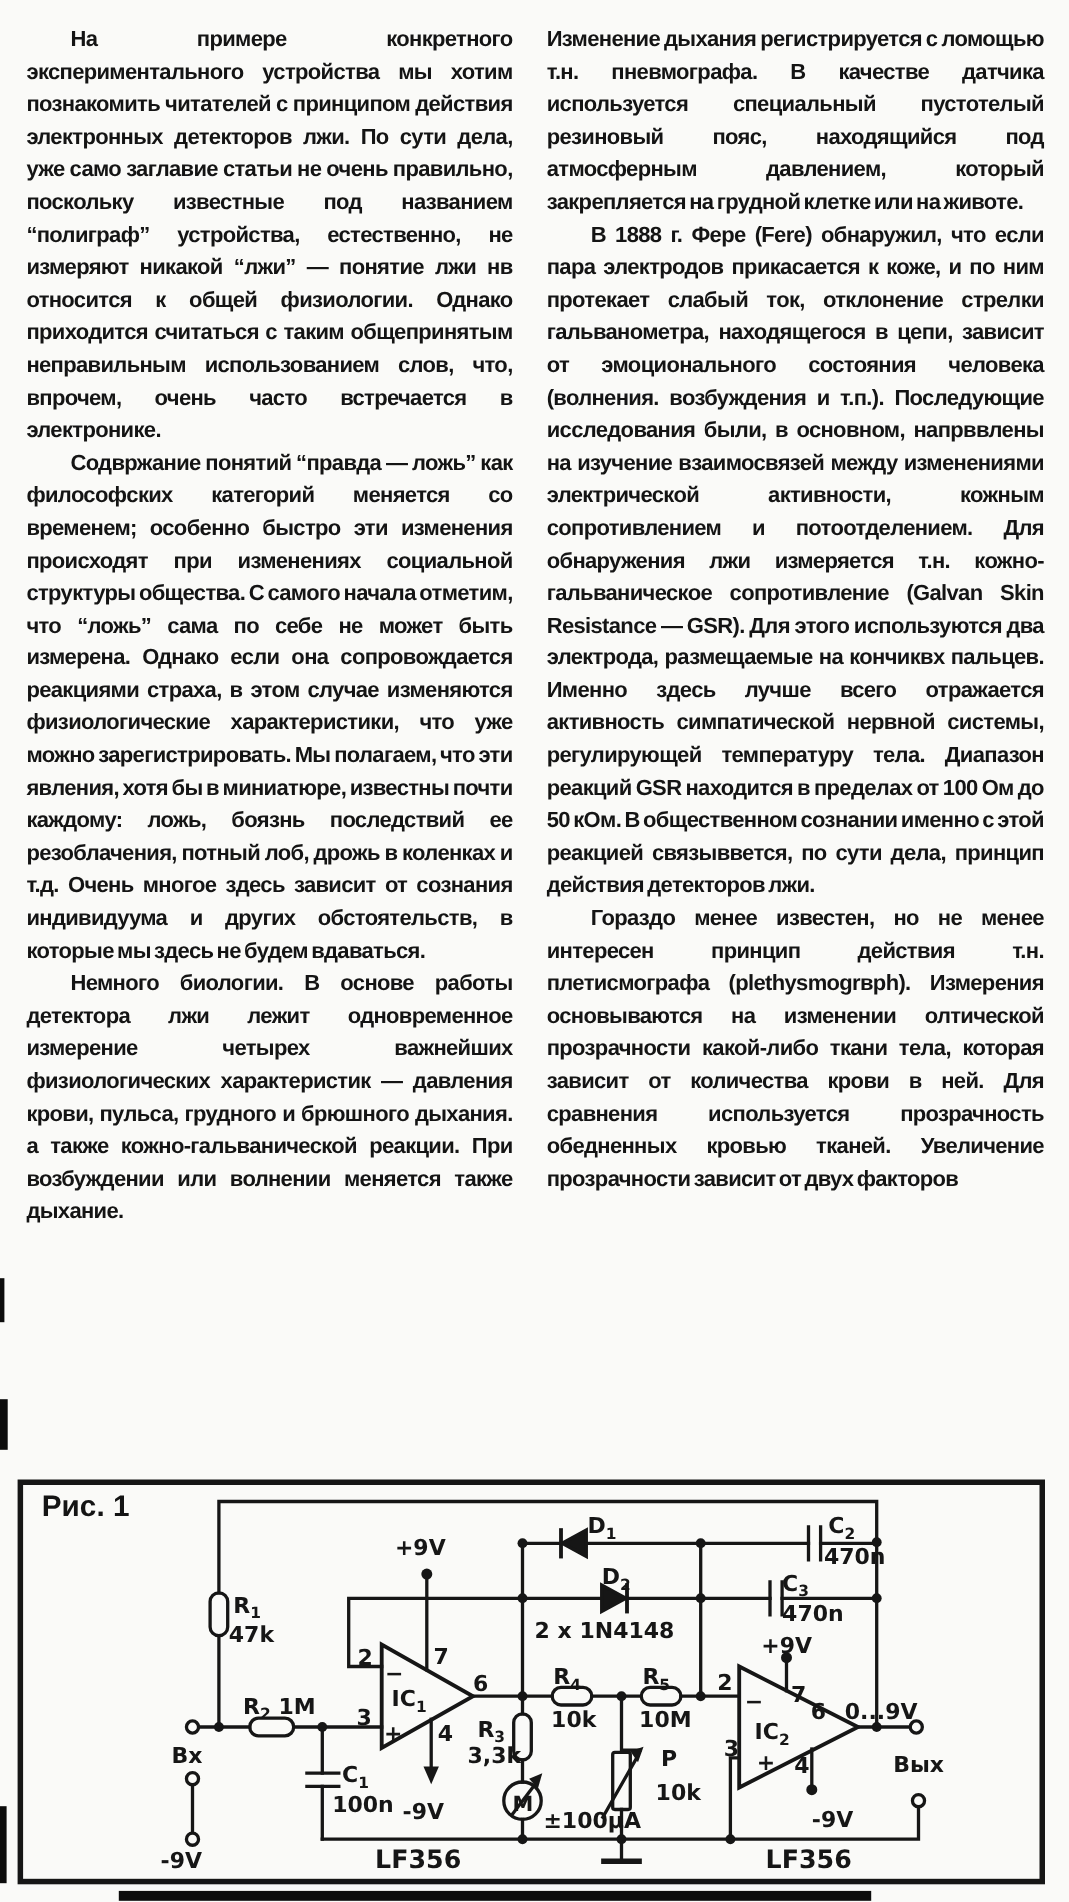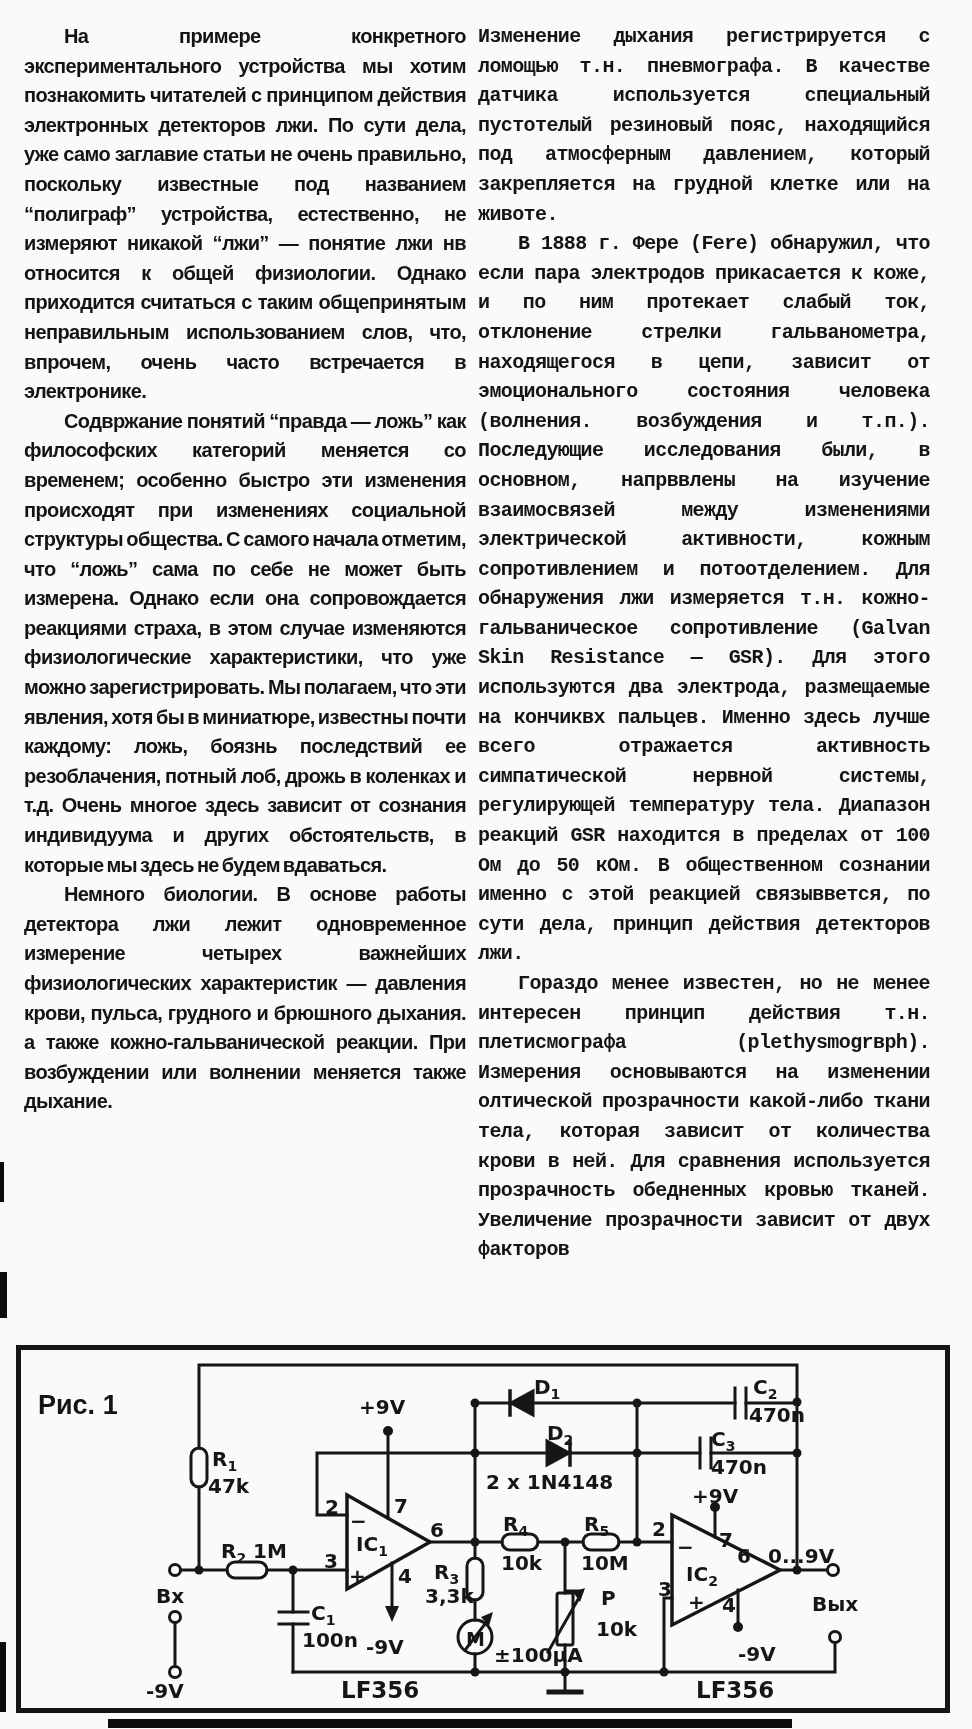--- a/index.html
+++ b/index.html
@@ -9,30 +9,30 @@
     font-family:"Liberation Sans",sans-serif;
     overflow:hidden;
   }
   .text-col{
     position:absolute;top:22px;
     font-weight:bold;font-size:20px;line-height:29.6px;
     letter-spacing:-0.6px;word-spacing:-2px;
     text-align:justify;color:#141414;
   }
   #col-left{left:24px;width:442px;}
-  #col-right{left:478px;width:452px;font-family:Liberation Mono, monospace;}
+  #col-right{left:497px;width:452px;}
   .text-col p{margin:0;text-indent:40px;}
   .text-col p.noindent{text-indent:0;}
   #figure-box{
     position:absolute;left:16px;top:1345px;
     width:924px;height:358px;
     border:5px solid #161616;background:#fafaf8;
   }
   #figure-caption{
-    position:absolute;left:38px;top:1390px;
+    position:absolute;left:38px;top:1354px;
     font-weight:bold;font-size:27px;color:#141414;
   }
   #schematic{position:absolute;left:0;top:0;}
   #schematic-labels text{
     font-family:"DejaVu Sans",sans-serif;
     font-weight:bold;fill:#161616;
   }
   .artifact{position:absolute;background:#0c0c0c;}
 </style>
 </head>

